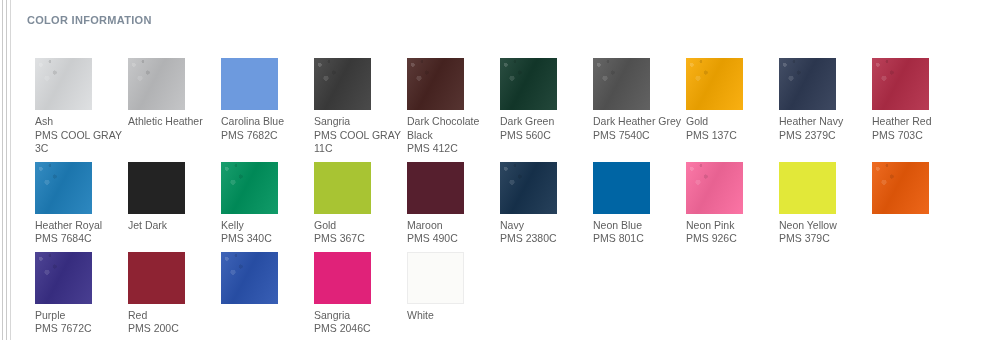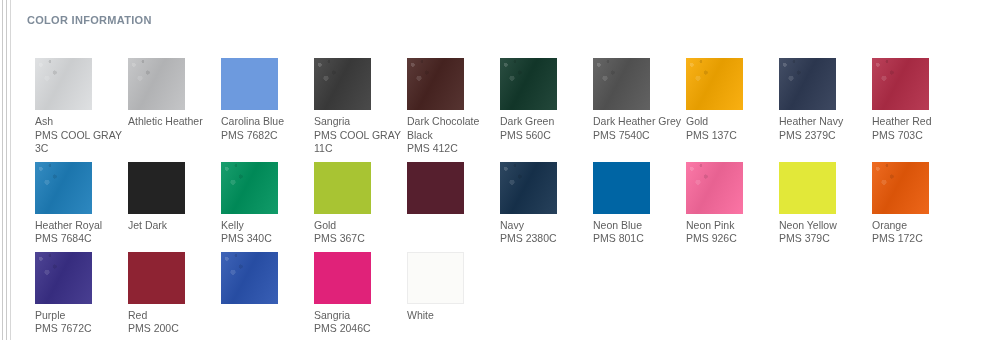--- a/index.html
+++ b/index.html
@@ -212,20 +212,24 @@
           </div>
           <div class="swatch-cell">
             <span class="swatch-chip" style="background-color: rgb(168, 196, 51);"></span>
             <div class="swatch-label">
               <span class="swatch-name">Gold</span>
               <span class="swatch-pms">PMS 367C</span>
             </div>
           </div>
           <div class="swatch-cell">
             <span class="swatch-chip" style="background-color: rgb(86, 31, 46);"></span>
+            <div class="swatch-label">
+              <span class="swatch-name">Maroon</span>
+              <span class="swatch-pms">PMS 490C</span>
+            </div>
           </div>
           <div class="swatch-cell">
             <span class="swatch-chip" style="background-color: rgb(23, 51, 79); background-image: radial-gradient(circle at 22% 28%, rgba(255, 255, 255, 0.16) 0px, rgba(255, 255, 255, 0.16) 7%, rgba(0, 0, 0, 0) 8%), radial-gradient(circle at 68% 18%, rgba(0, 0, 0, 0.12) 0px, rgba(0, 0, 0, 0.12) 6%, rgba(0, 0, 0, 0) 7%), radial-gradient(circle at 40% 72%, rgba(255, 255, 255, 0.12) 0px, rgba(255, 255, 255, 0.12) 9%, rgba(0, 0, 0, 0) 10%), radial-gradient(circle at 82% 66%, rgba(0, 0, 0, 0.1) 0px, rgba(0, 0, 0, 0.1) 8%, rgba(0, 0, 0, 0) 9%), linear-gradient(118deg, rgba(255, 255, 255, 0.1) 0%, rgba(0, 0, 0, 0.08) 45%, rgba(255, 255, 255, 0.07) 100%); background-size: 26px 24px, 22px 20px, 30px 28px, 24px 22px, 100% 100%;"></span>
             <div class="swatch-label">
               <span class="swatch-name">Navy</span>
               <span class="swatch-pms">PMS 2380C</span>
             </div>
           </div>
           <div class="swatch-cell">
             <span class="swatch-chip" style="background-color: rgb(0, 101, 164);"></span>
@@ -243,24 +247,20 @@
           </div>
           <div class="swatch-cell">
             <span class="swatch-chip" style="background-color: rgb(226, 232, 57);"></span>
             <div class="swatch-label">
               <span class="swatch-name">Neon Yellow</span>
               <span class="swatch-pms">PMS 379C</span>
             </div>
           </div>
           <div class="swatch-cell">
             <span class="swatch-chip" style="background-color: rgb(236, 91, 9); background-image: radial-gradient(circle at 22% 28%, rgba(255, 255, 255, 0.16) 0px, rgba(255, 255, 255, 0.16) 7%, rgba(0, 0, 0, 0) 8%), radial-gradient(circle at 68% 18%, rgba(0, 0, 0, 0.12) 0px, rgba(0, 0, 0, 0.12) 6%, rgba(0, 0, 0, 0) 7%), radial-gradient(circle at 40% 72%, rgba(255, 255, 255, 0.12) 0px, rgba(255, 255, 255, 0.12) 9%, rgba(0, 0, 0, 0) 10%), radial-gradient(circle at 82% 66%, rgba(0, 0, 0, 0.1) 0px, rgba(0, 0, 0, 0.1) 8%, rgba(0, 0, 0, 0) 9%), linear-gradient(118deg, rgba(255, 255, 255, 0.1) 0%, rgba(0, 0, 0, 0.08) 45%, rgba(255, 255, 255, 0.07) 100%); background-size: 26px 24px, 22px 20px, 30px 28px, 24px 22px, 100% 100%;"></span>
-            <div class="swatch-label">
-              <span class="swatch-name">Orange</span>
-              <span class="swatch-pms">PMS 172C</span>
-            </div>
           </div>
         </div>
       <div class="swatch-row row-3">
           <div class="swatch-cell">
             <span class="swatch-chip" style="background-color: rgb(59, 48, 137); background-image: radial-gradient(circle at 22% 28%, rgba(255, 255, 255, 0.16) 0px, rgba(255, 255, 255, 0.16) 7%, rgba(0, 0, 0, 0) 8%), radial-gradient(circle at 68% 18%, rgba(0, 0, 0, 0.12) 0px, rgba(0, 0, 0, 0.12) 6%, rgba(0, 0, 0, 0) 7%), radial-gradient(circle at 40% 72%, rgba(255, 255, 255, 0.12) 0px, rgba(255, 255, 255, 0.12) 9%, rgba(0, 0, 0, 0) 10%), radial-gradient(circle at 82% 66%, rgba(0, 0, 0, 0.1) 0px, rgba(0, 0, 0, 0.1) 8%, rgba(0, 0, 0, 0) 9%), linear-gradient(118deg, rgba(255, 255, 255, 0.1) 0%, rgba(0, 0, 0, 0.08) 45%, rgba(255, 255, 255, 0.07) 100%); background-size: 26px 24px, 22px 20px, 30px 28px, 24px 22px, 100% 100%;"></span>
             <div class="swatch-label">
               <span class="swatch-name">Purple</span>
               <span class="swatch-pms">PMS 7672C</span>
             </div>
           </div>

